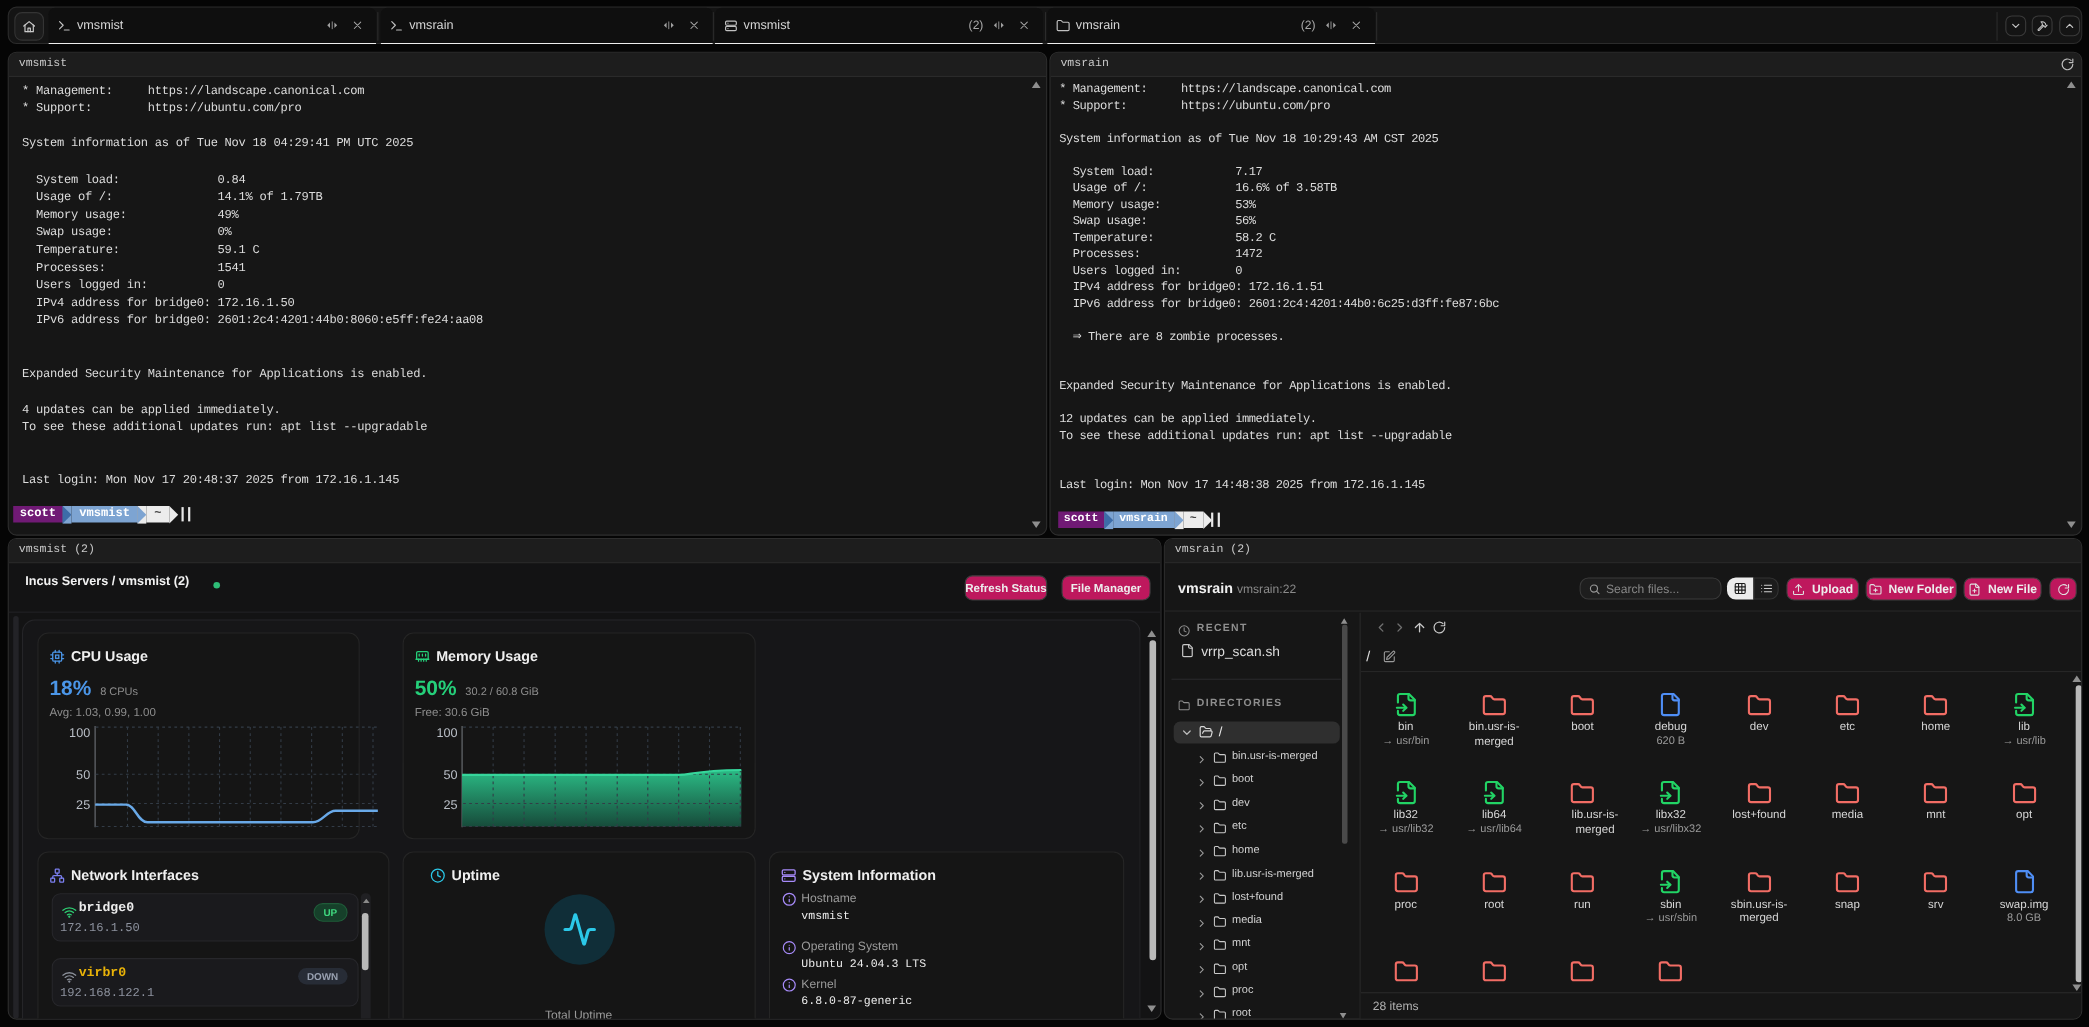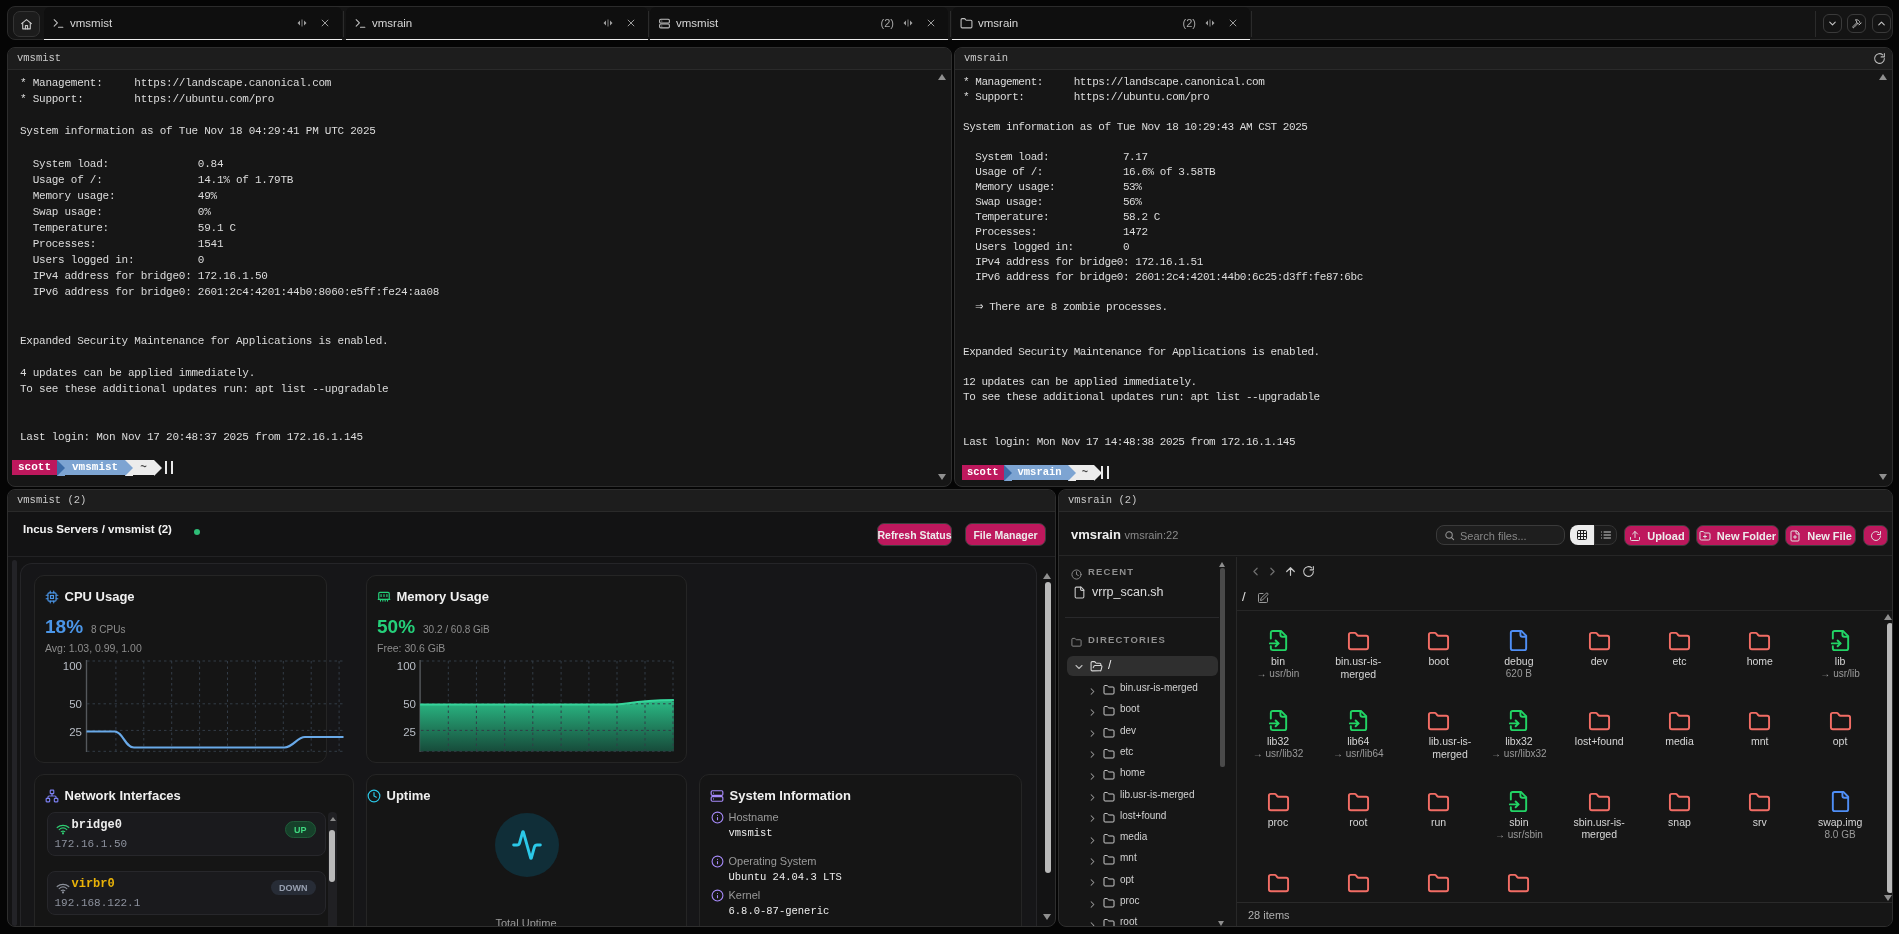--- a/index.html
+++ b/index.html
@@ -14,21 +14,21 @@
 .tsep{position:absolute;top:4px;width:1px;height:26px;background:#2b2b2b}
 .tbtn{position:absolute;top:7px;width:19px;height:19px;border:1px solid #3a3a3a;border-radius:6px;display:flex;align-items:center;justify-content:center;color:#c5c5c5}
 
 .pane{position:absolute;background:#161616;border:1px solid #2e2e2e;border-radius:8px;overflow:hidden}
 .ptitle{height:22px;background:#1d1d1d;border-bottom:1px solid #2a2a2a;color:#c9c9c9;font-family:"Liberation Mono",monospace;font-size:10.5px;line-height:21px;padding-left:9px}
 .term{font-family:"Liberation Mono",monospace;font-size:11px;color:#dcdcdc;white-space:pre}
 .t1 .term{line-height:16.1px;letter-spacing:-0.25px}
 .t2 .term{line-height:15px;letter-spacing:-0.45px}
 
 .pl{position:absolute;display:flex;height:15px;font-family:"Liberation Mono",monospace;font-size:11px;font-weight:bold;line-height:15px}
-.pl .s1{background:#be185d;color:#fff;padding:0 6px}
+.pl .s1{background:#701a75;color:#fff;padding:0 6px}
 .pl .s2{background:#7da4d2;color:#fff;padding:0 7px}
 .pl .s3{background:#ececec;color:#444;padding:0 7px}
 .pl .a{width:0;height:0;border-top:8px solid transparent;border-bottom:8px solid transparent;border-left-width:8px;border-left-style:solid;align-self:center}
 .pl .a1{border-left-color:#3c6ca8;background:#7da4d2}
 .pl .a2{border-left-color:#7da4d2;background:#ececec}
 .pl .a3{border-left-color:#ececec}
 .cur{position:absolute;display:flex;gap:4px}
 .cur i{display:block;width:2px;height:13px;background:#e8e8e8}
 
 .card{position:absolute;background:#151515;border:1px solid #252525;border-radius:10px}
@@ -305,21 +305,21 @@
       <span class="pill" style="right:9px;top:8px;background:#272c36;color:#98a0b0">DOWN</span>
       <span class="mono" style="position:absolute;left:7px;top:25px;font-size:11px;color:#8d929e">192.168.122.1</span>
     </div>
     <div class="nitem" style="top:151px;height:31px;border-bottom:none;border-bottom-left-radius:0;border-bottom-right-radius:0"></div>
     <div style="position:absolute;left:293px;top:37px;width:9px;height:149px;background:#202023;border-radius:4px"></div>
     <div style="position:absolute;left:295.5px;top:42px;width:0;height:0;border-left:3px solid transparent;border-right:3px solid transparent;border-bottom:4px solid #8a8a8a"></div>
     <div class="sb" style="left:294.5px;top:55px;width:6px;height:52px"></div>
   </div>
 
   <div class="card" style="left:357.5px;top:284px;width:321px;height:188px">
-    <div class="chead" style="left:0"><svg width="14" height="14" viewBox="0 0 24 24" fill="none" stroke="#2bc8e8" stroke-width="2" stroke-linecap="round" stroke-linejoin="round">
+    <div class="chead" style="left:24px"><svg width="14" height="14" viewBox="0 0 24 24" fill="none" stroke="#2bc8e8" stroke-width="2" stroke-linecap="round" stroke-linejoin="round">
           <circle cx="12" cy="12" r="10"></circle>
           <path d="M12 6v6l4 2"></path>
         </svg>Uptime</div>
     <div style="position:absolute;left:128px;top:38px;width:64px;height:64px;border-radius:32px;background:#102e38"></div>
     <svg style="position:absolute;left:144px;top:54px" width="32" height="32" viewBox="0 0 24 24" fill="none" stroke="#2bc8e8" stroke-width="2.2" stroke-linecap="round" stroke-linejoin="round">
         <path d="M22 12h-2.48a2 2 0 0 0-1.93 1.46l-2.35 8.36a.25.25 0 0 1-.48 0L9.24 2.18a.25.25 0 0 0-.48 0l-2.35 8.36A2 2 0 0 1 4.49 12H2"></path>
       </svg>
     <div style="position:absolute;left:0;top:142px;width:100%;text-align:center;font-size:11px;color:#9a9a9a">Total Uptime</div>
   </div>
 

